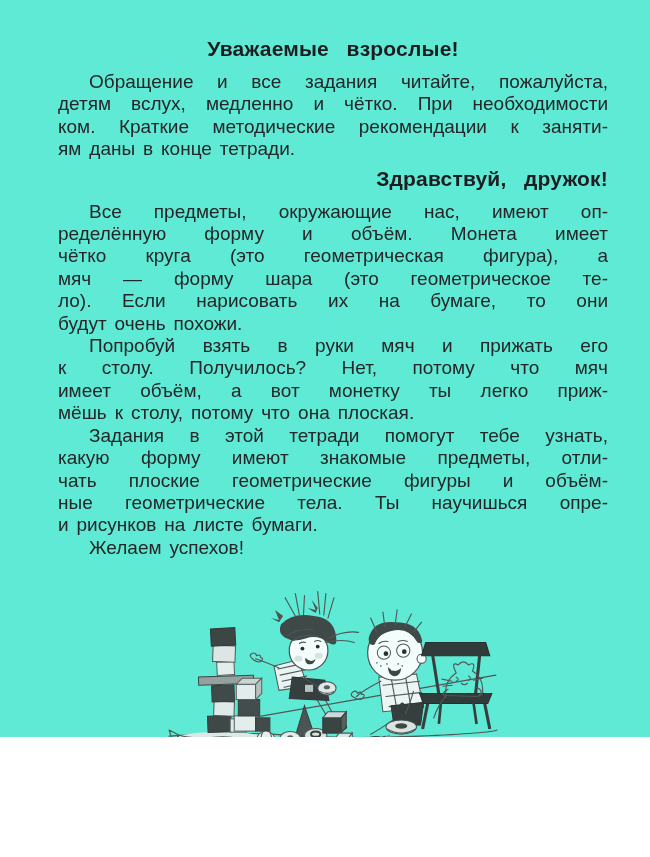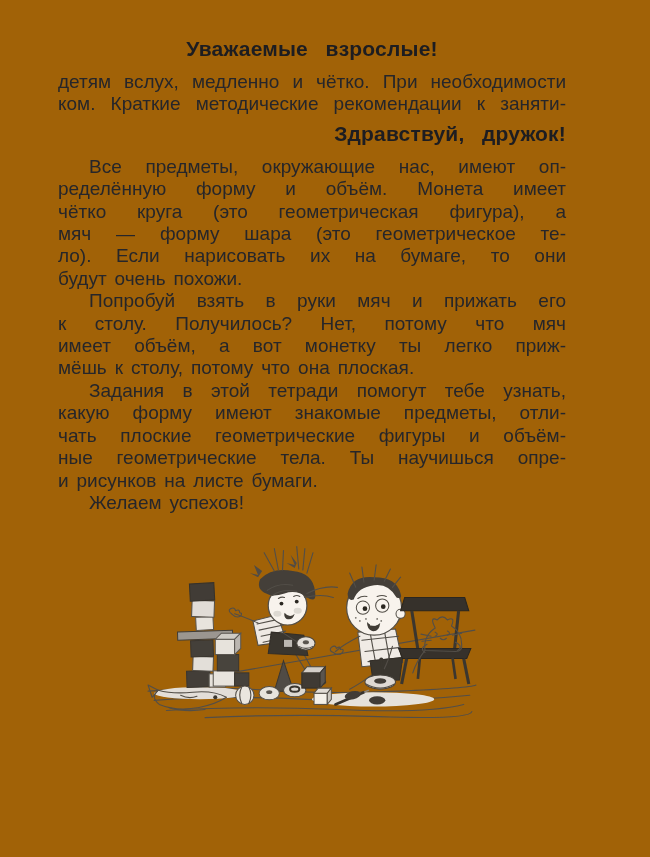--- a/index.html
+++ b/index.html
@@ -1,23 +1,23 @@
 <!DOCTYPE html>
 <html><head>
 <meta charset="utf-8">
 <style>
   html,body { margin:0; padding:0; background:#ffffff; }
   .page {
     position:relative;
-    width:650px; height:857px;
-    background:#a16207;
+    width:650px; height:737px;
+    background:#5eead4;
     font-family:"Liberation Sans", sans-serif;
     color:#242428;
     box-sizing:border-box;
-    padding:38px 84px 0 58px;
+    padding:38px 42px 0 58px;
     overflow:hidden;
   }
   .heading {
     font-size:21px; font-weight:bold; line-height:22px;
     text-align:center; word-spacing:0.55em; letter-spacing:0.2px;
     color:#1d1d21;
     margin:0 0 11px 0;
   }
   .heading.second { margin:7px 0 11px 0;text-align:right; }
   .pline {
@@ -35,22 +35,24 @@
   .illustration svg { display:block; }
   .sk { stroke:#4d4d4d; stroke-width:1.1; fill:none; stroke-linecap:round; stroke-linejoin:round; }
 </style>
 </head>
 <body>
 
 <div class="page">
 
   <div class="heading">Уважаемые взрослые!</div>
   <div>
+      <div class="pline first">Обращение и все задания читайте, пожалуйста,</div>
       <div class="pline">детям вслух, медленно и чётко. При необходимости</div>
       <div class="pline">ком. Краткие методические рекомендации к заняти-</div>
+      <div class="pline last">ям даны в конце тетради.</div>
     </div>
 
   <div class="heading second">Здравствуй, дружок!</div>
   <div>
       <div class="pline first">Все предметы, окружающие нас, имеют оп-</div>
       <div class="pline">ределённую форму и объём. Монета имеет</div>
       <div class="pline">чётко круга (это геометрическая фигура), а</div>
       <div class="pline">мяч — форму шара (это геометрическое те-</div>
       <div class="pline">ло). Если нарисовать их на бумаге, то они</div>
       <div class="pline last">будут очень похожи.</div>

